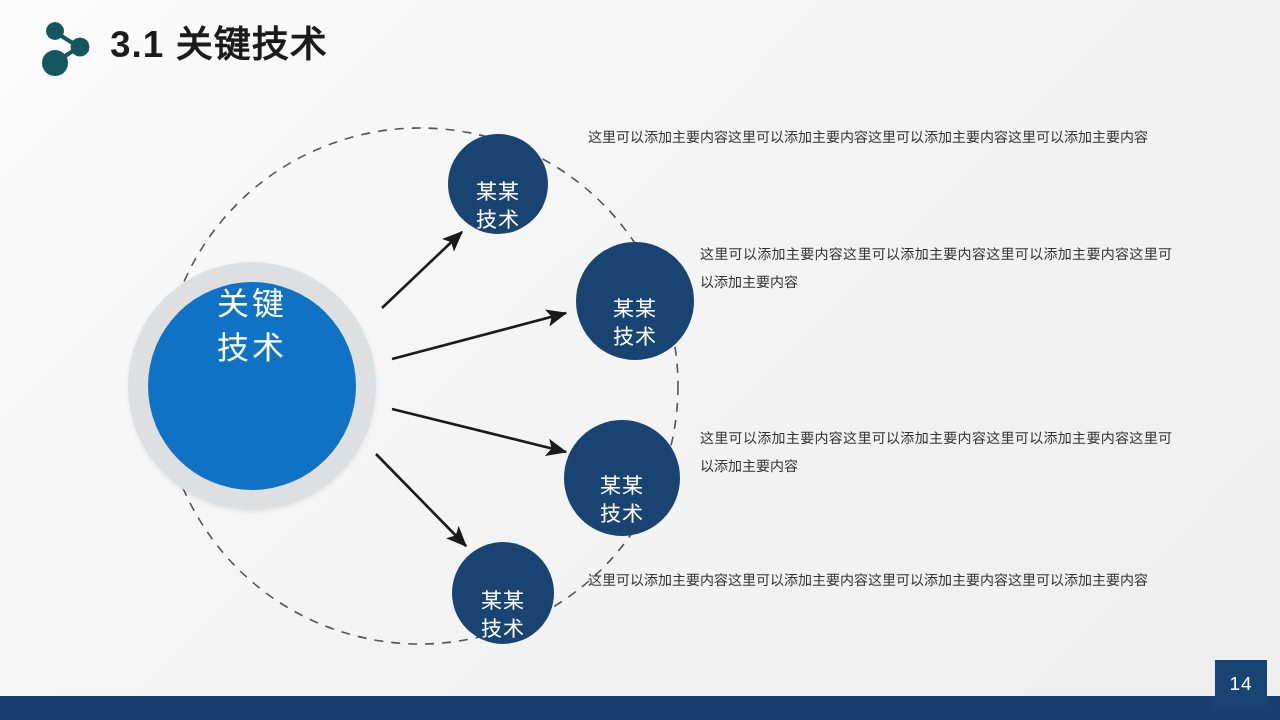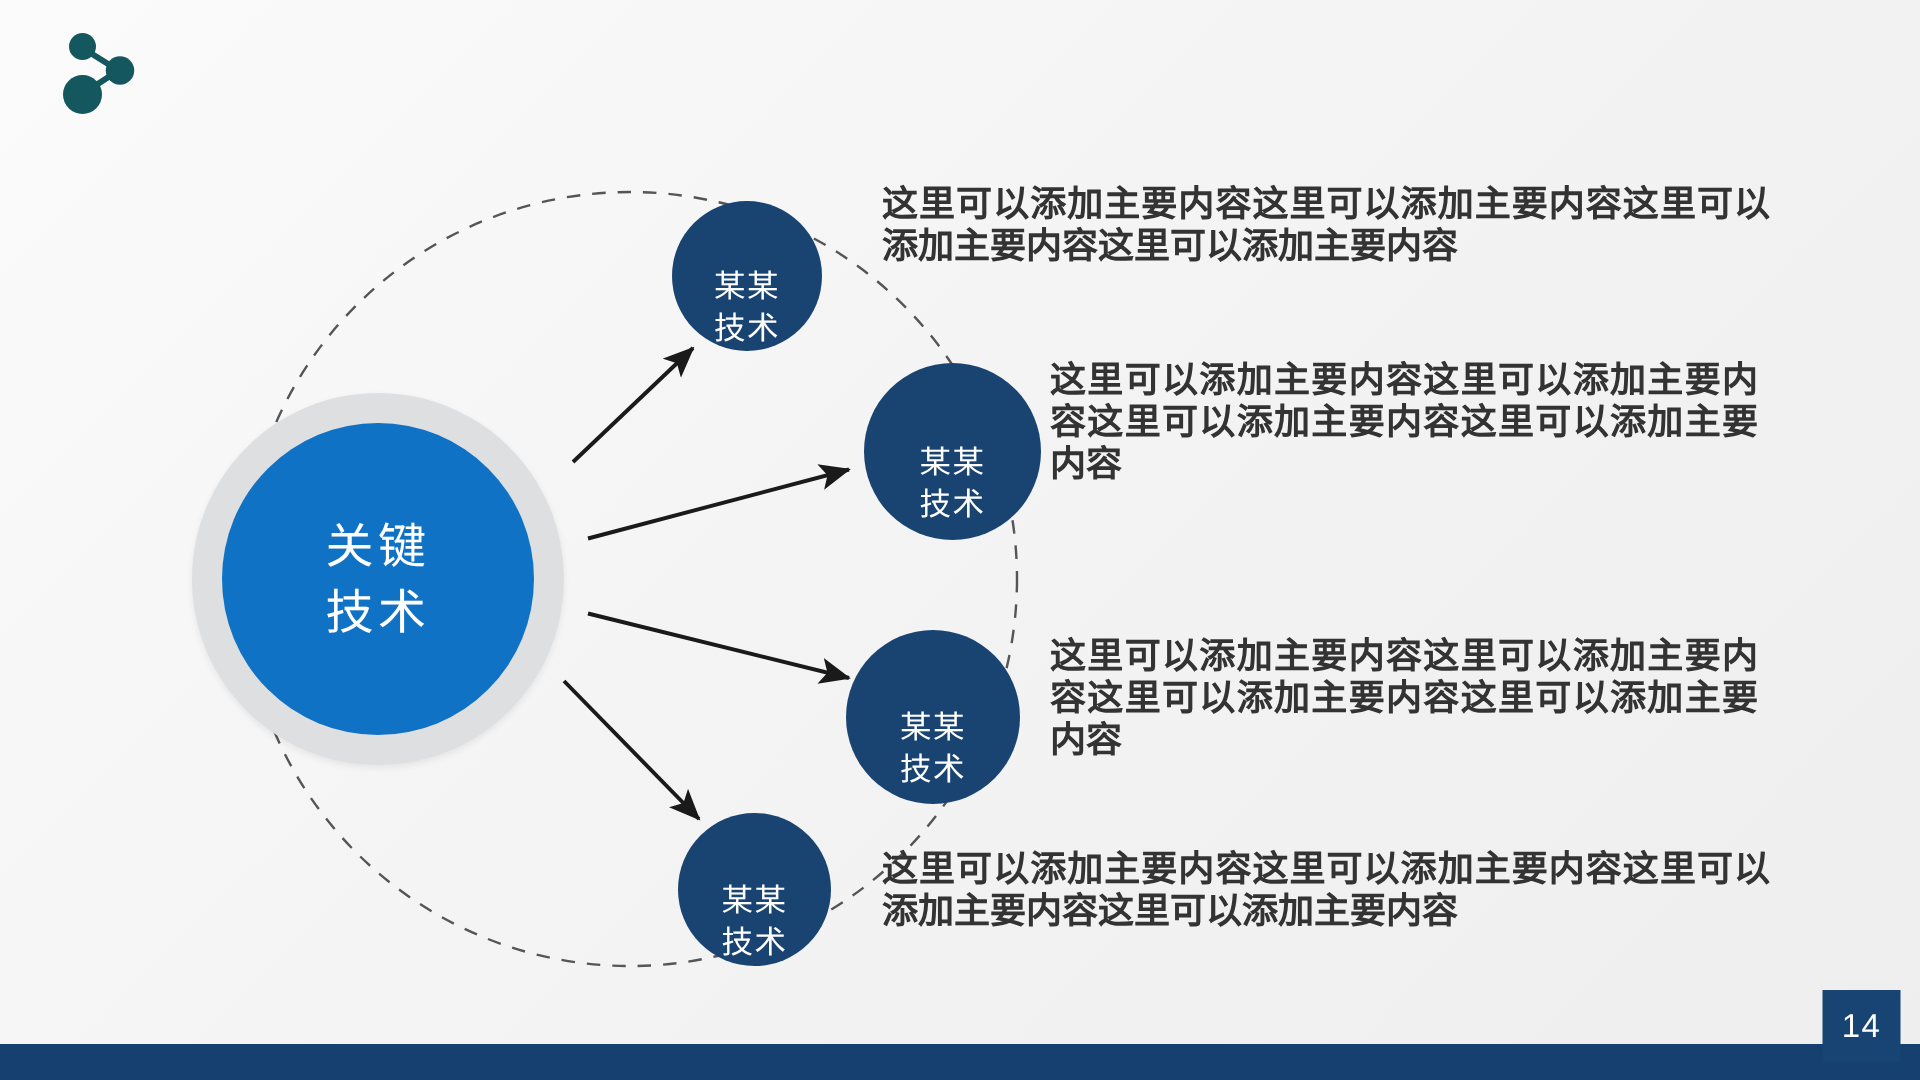--- a/index.html
+++ b/index.html
@@ -84,21 +84,20 @@
     justify-content: center;
     box-shadow: 0 2px 5px rgba(0,0,0,0.07);
   }
 
   .hub-inner {
     width: 208px;
     height: 208px;
     border-radius: 50%;
     background: #1072c4;
     display: flex;
-    align-items: center;
     justify-content: center;
   }
 
   .hub-label {
     color: #ffffff;
     font-size: 32px;
     line-height: 44px;
     text-align: center;
     letter-spacing: 3px;
     white-space: pre-line;
@@ -126,24 +125,23 @@
 
   .node-1 { left: 448px; top: 134px; width: 100px; height: 100px; }
   .node-2 { left: 576px; top: 242px; width: 118px; height: 118px; }
   .node-3 { left: 564px; top: 420px; width: 116px; height: 116px; }
   .node-4 { left: 452px; top: 542px; width: 102px; height: 102px; }
 
   
   .body-text {
     position: absolute;
     color: #333333;
-    font-size: 24px;
+    font-size: 14px;
     line-height: 28px;
     text-align: justify;
-    font-weight: bold;
   }
 
   .text-1 { left: 588px; top: 123px; width: 592px; }
   .text-2 { left: 700px; top: 240px; width: 472px; }
   .text-3 { left: 700px; top: 424px; width: 472px; }
   .text-4 { left: 588px; top: 566px; width: 592px; }
 
   
   .footer-bar {
     position: absolute;
@@ -158,39 +156,40 @@
     position: absolute;
     right: 13px;
     bottom: 12px;
     width: 52px;
     height: 48px;
     background: #174473;
     display: flex;
     align-items: center;
     justify-content: center;
     color: #ffffff;
-    font-size: 22px;
+    font-size: 19px;
     letter-spacing: 1px;
   }
 </style>
 </head>
 <body>
 
 <div class="slide">
 
   <div class="slide-header">
     <div class="header-icon">
       <svg width="68" height="62" viewBox="0 0 68 62" xmlns="http://www.w3.org/2000/svg">
         <line x1="21" y1="16" x2="45" y2="31" stroke="#14575e" stroke-width="4"></line>
         <line x1="45" y1="31" x2="22" y2="46" stroke="#14575e" stroke-width="4"></line>
         <circle cx="21" cy="15" r="9" fill="#14575e"></circle>
         <circle cx="46" cy="31" r="9.5" fill="#14575e"></circle>
         <circle cx="21" cy="47" r="13" fill="#14575e"></circle>
       </svg>
     </div>
+    <div class="page-title">3.1 关键技术</div>
   </div>
 
   <div class="diagram">
 
     <svg class="diagram-svg" viewBox="0 0 1280 720" xmlns="http://www.w3.org/2000/svg">
       <defs>
         <marker id="arrowhead" markerWidth="9" markerHeight="9" refX="7.5" refY="3.4" orient="auto" markerUnits="strokeWidth">
           <path d="M0,0 L8,3.4 L0,6.8 L1.8,3.4 z" fill="#1a1a1a"></path>
         </marker>
       </defs>

